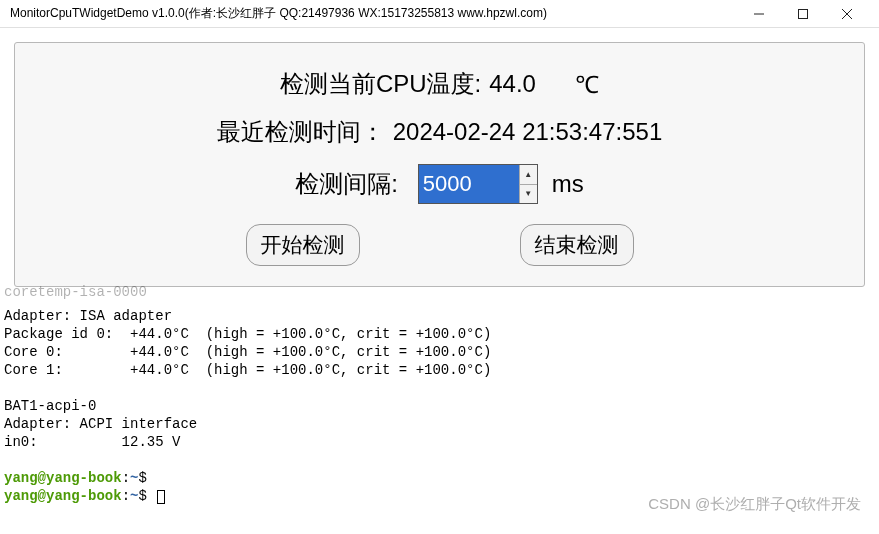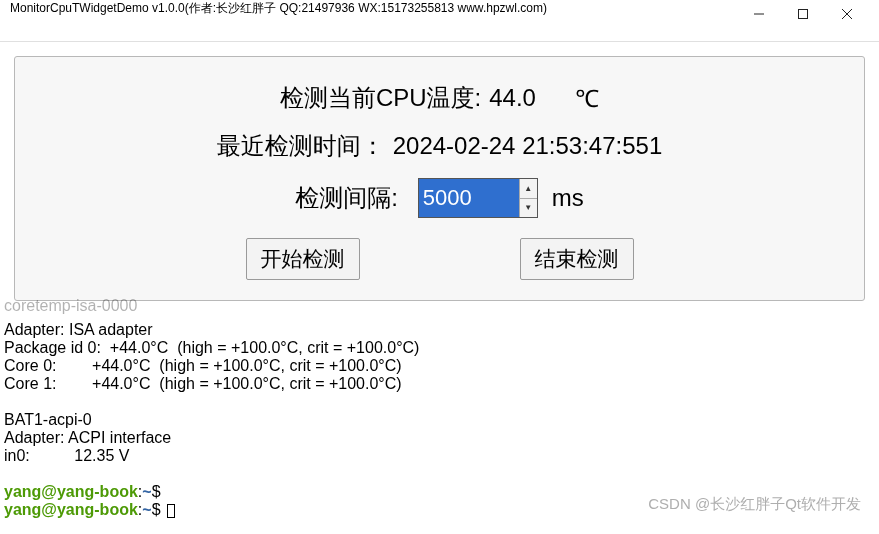--- a/index.html
+++ b/index.html
@@ -10,22 +10,23 @@
       height: 534px;
       overflow: hidden;
       position: relative;
     }
     .window {
       width: 879px;
       height: 534px;
       background: #ffffff;
     }
     .titlebar {
-      height: 42px;
-      display: flex;
+      height: 28px;
+      display: flex;
+      align-items: center;
       padding: 0 10px 0 10px;
       border-bottom: 1px solid #e0e0e0;
       font-size: 12px;
       color: #000;
     }
     .titlebar-text { flex: 1; }
     .titlebar-controls { display: flex; gap: 0; }
     .tb-btn {
       width: 44px;
       height: 28px;
@@ -99,25 +100,25 @@
       gap: 160px;
       margin-top: 4px;
     }
     .qt-button {
       border: 1px solid #9a9a9a;
       background: #f3f3f3;
       padding: 6px 14px;
       font-size: 21px;
       color: #000;
       cursor: pointer;
-      border-radius: 2px;
+      border-radius: 14px;
     }
     .terminal {
-      font-family: Liberation Sans, sans-serif;
-      font-size: 16px;
+      font-family: Liberation Mono, monospace;
+      font-size: 14px;
       line-height: 18px;
       padding: 2px 4px 0 4px;
       white-space: pre;
       color: #000;
     }
     .term-user { color: #4d9a06; font-weight: bold; }
     .term-path { color: #3465a4; font-weight: bold; }
     .watermark {
       position: absolute;
       right: 18px;

